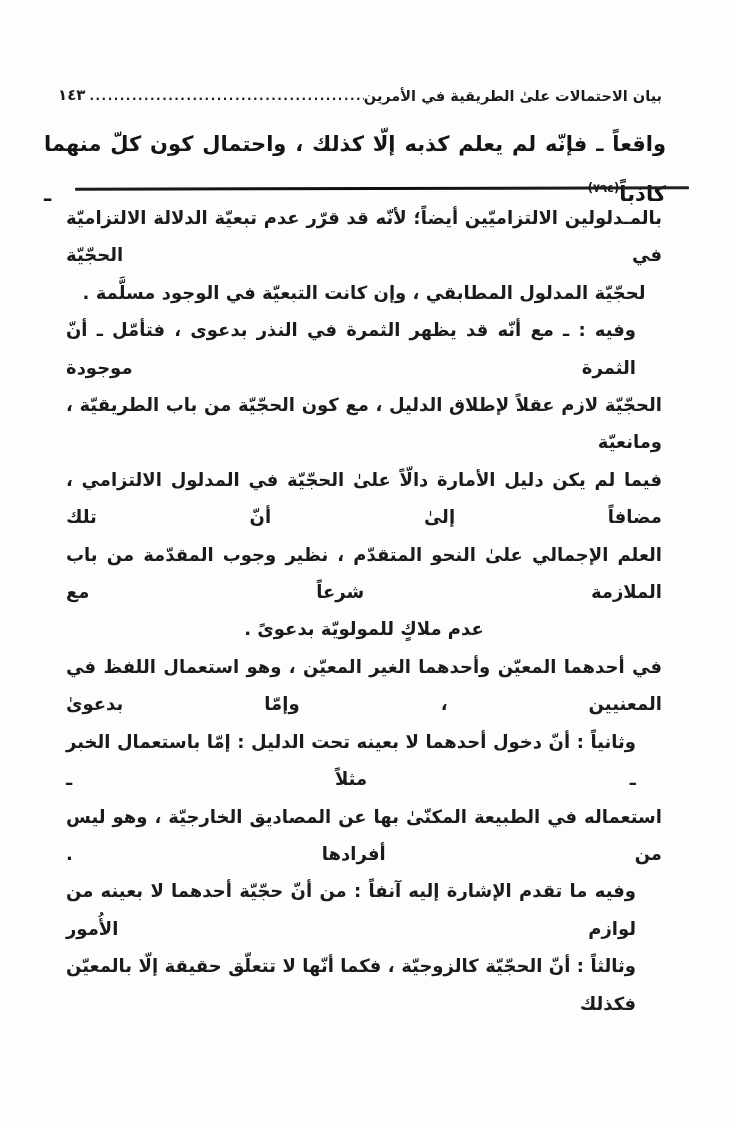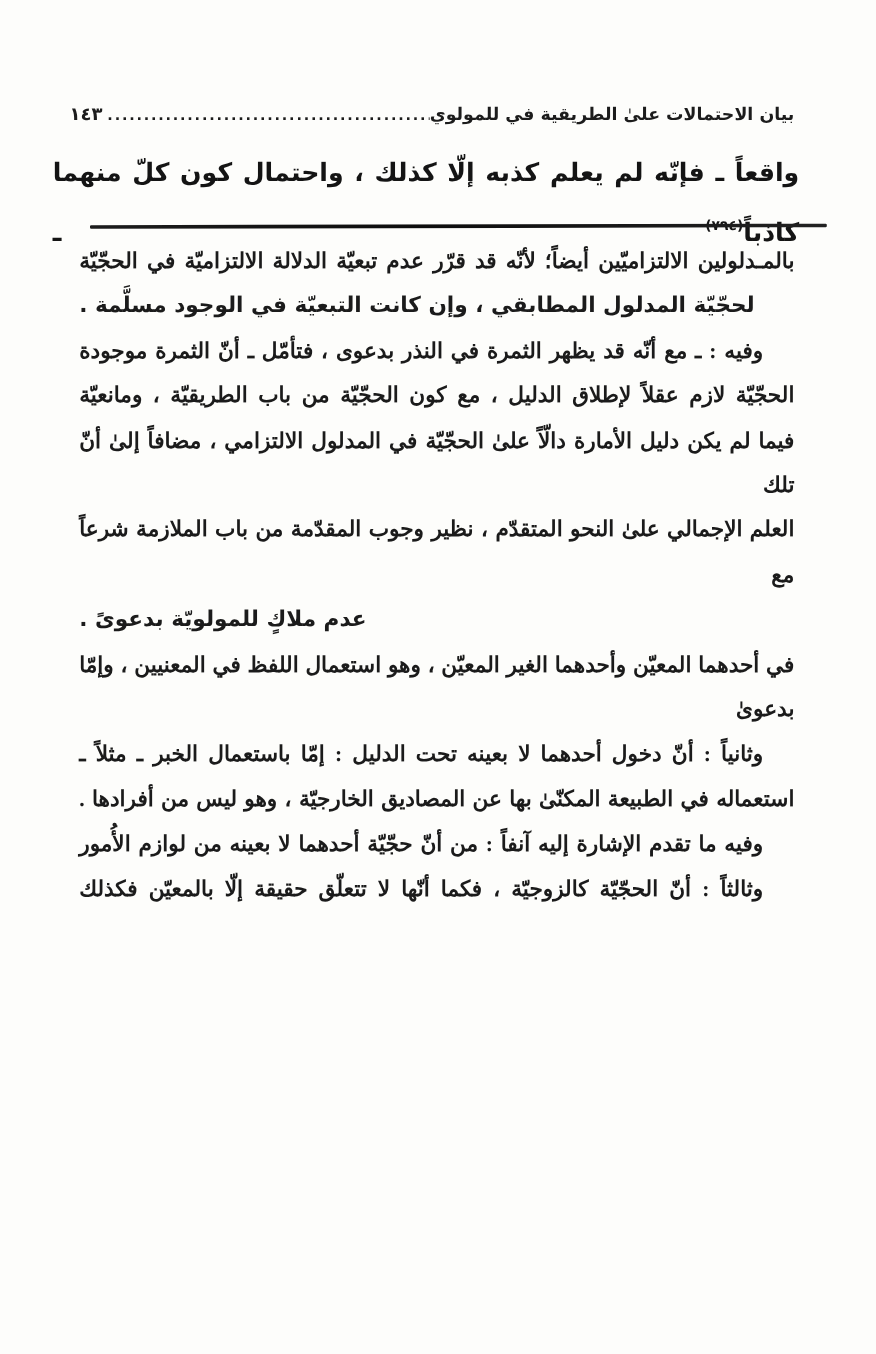--- a/index.html
+++ b/index.html
@@ -37,31 +37,31 @@
     background:linear-gradient(90deg,#1c1c1c 0%,#0d0d0d 45%,#222 100%);
     border-radius:1px;transform:rotate(-0.12deg);
   }
   
   .body{
     position:absolute;top:199px;left:66px;width:596px;
     direction:rtl;font-size:18px;font-weight:bold;
     line-height:37.4px;color:#1b1b1b;
   }
   .ln{min-height:37.4px;}
-  .jf{text-align:justify;text-align-last:justify;font-family:Liberation Serif, serif;}
-  .rt{text-align:left;}
+  .jf{text-align:justify;text-align-last:justify;}
+  .rt{text-align:center;}
   .ind{padding-right:26px;}
 </style>
 </head>
 <body>
 
 <div class="page">
 
   <div class="hdr">
-    <span class="hdr-title">بيان الاحتمالات علىٰ الطريقية في للمولوي</span>
+    <span class="hdr-title">بيان الاحتمالات علىٰ الطريقية في الأمرين</span>
     <span class="hdr-dots">..................................................................................</span>
     <span class="hdr-num">١٤٣</span>
   </div>
 
   <div class="matn">
     <span>واقعاً ـ فإنّه لم يعلم كذبه إلّا كذلك ، واحتمال كون كلّ منهما كاذباً</span><sup>(٧٩٤)</sup>
     <span>ـ</span>
   </div>
 
   <div class="rule"></div>

